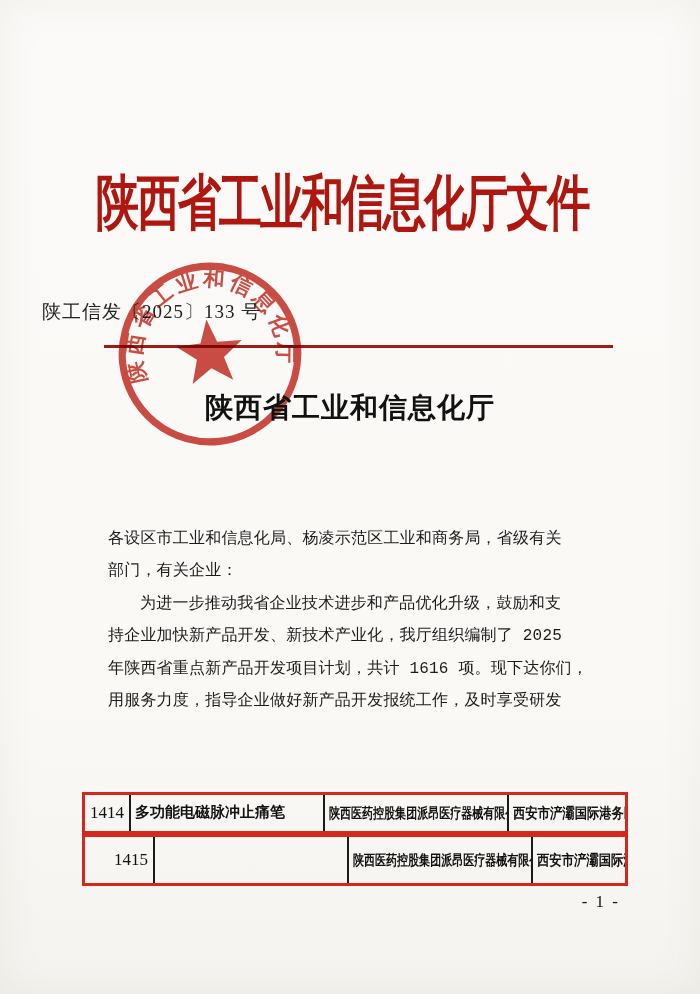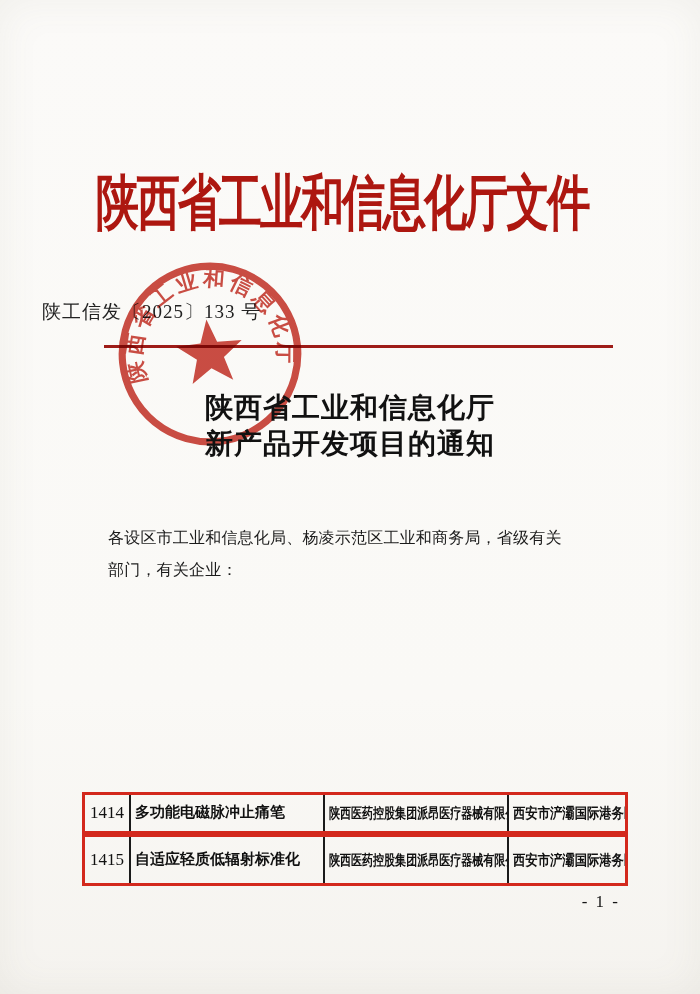--- a/index.html
+++ b/index.html
@@ -61,21 +61,21 @@
     position:absolute;top:792px;left:82px;width:546px;
     font-family:"Liberation Sans","DejaVu Sans",sans-serif;
     border-radius:25px;
   }
   .trow{
     display:flex;align-items:stretch;
     border:3px solid var(--table-red,#d3281c);
     background:transparent;
     box-sizing:border-box;
   }
-  .trow + .trow{margin-top:0px;}
+  .trow + .trow{margin-top:0px;padding-left:24px;}
   .tcell{
     box-sizing:border-box;
     border-right:2px solid #1a1a1a;
     display:flex;flex-direction:column;justify-content:center;
     padding:2px 4px;
     font-weight:bold;color:#111;
     overflow:hidden;
     font-family:Liberation Serif, serif;
   }
   .tcell:last-child{border-right:none;}
@@ -113,45 +113,47 @@
     <circle cx="95" cy="95" r="86" fill="none" stroke="#c5352b" stroke-width="7"></circle>
     <polygon fill="#c5352b" points="95,61 103.2,83.7 127.3,84.5 108.3,99.3 115,122.5 95,109 75,122.5 81.7,99.3 62.7,84.5 86.8,83.7"></polygon>
     <path id="sealArc" d="M 32,117.9 A 67,67 0 1 1 158,117.9" fill="none"></path>
     <text font-size="21" fill="#c5352b" letter-spacing="4" font-family="Liberation Serif, DejaVu Serif, serif" font-weight="bold">
       <textPath href="#sealArc" startOffset="50%" text-anchor="middle">陕西省工业和信息化厅</textPath>
     </text>
   </svg>
 
   <div class="heading">
     <div>陕西省工业和信息化厅</div>
-    <div>新产品开发项目的通知</div>
   </div>
 
   <div class="body-text" id="bodyText">
       <div class="bline">各设区市工业和信息化局、杨凌示范区工业和商务局，省级有关</div>
       <div class="bline">部门，有关企业：</div>
+      <div class="bline ind">为进一步推动我省企业技术进步和产品优化升级，鼓励和支</div>
+      <div class="bline">持企业加快新产品开发、新技术产业化，我厅组织编制了 2025</div>
+      <div class="bline">年陕西省重点新产品开发项目计划，共计 1616 项。现下达你们，</div>
+      <div class="bline">用服务力度，指导企业做好新产品开发报统工作，及时享受研发</div>
     </div>
 
   <div class="ptable" id="projTable">
       <div class="trow r1">
         <div class="tcell c-no">1414</div>
         <div class="tcell c-prod">
           <div>多功能电磁脉冲止痛笔</div>
         </div>
         <div class="tcell c-comp">
           <span class="fit">陕西医药控股集团派昂医疗器械有限公司</span>
         </div>
         <div class="tcell c-dist">
           <span class="fit">西安市浐灞国际港务区</span>
         </div>
       </div>
       <div class="trow r2">
         <div class="tcell c-no">1415</div>
         <div class="tcell c-prod">
-          <div>自适应轻质低辐射标准化</div>
         </div>
         <div class="tcell c-comp">
           <span class="fit">陕西医药控股集团派昂医疗器械有限公司</span>
         </div>
         <div class="tcell c-dist">
           <span class="fit">西安市浐灞国际港务区</span>
         </div>
       </div>
     </div>
 

